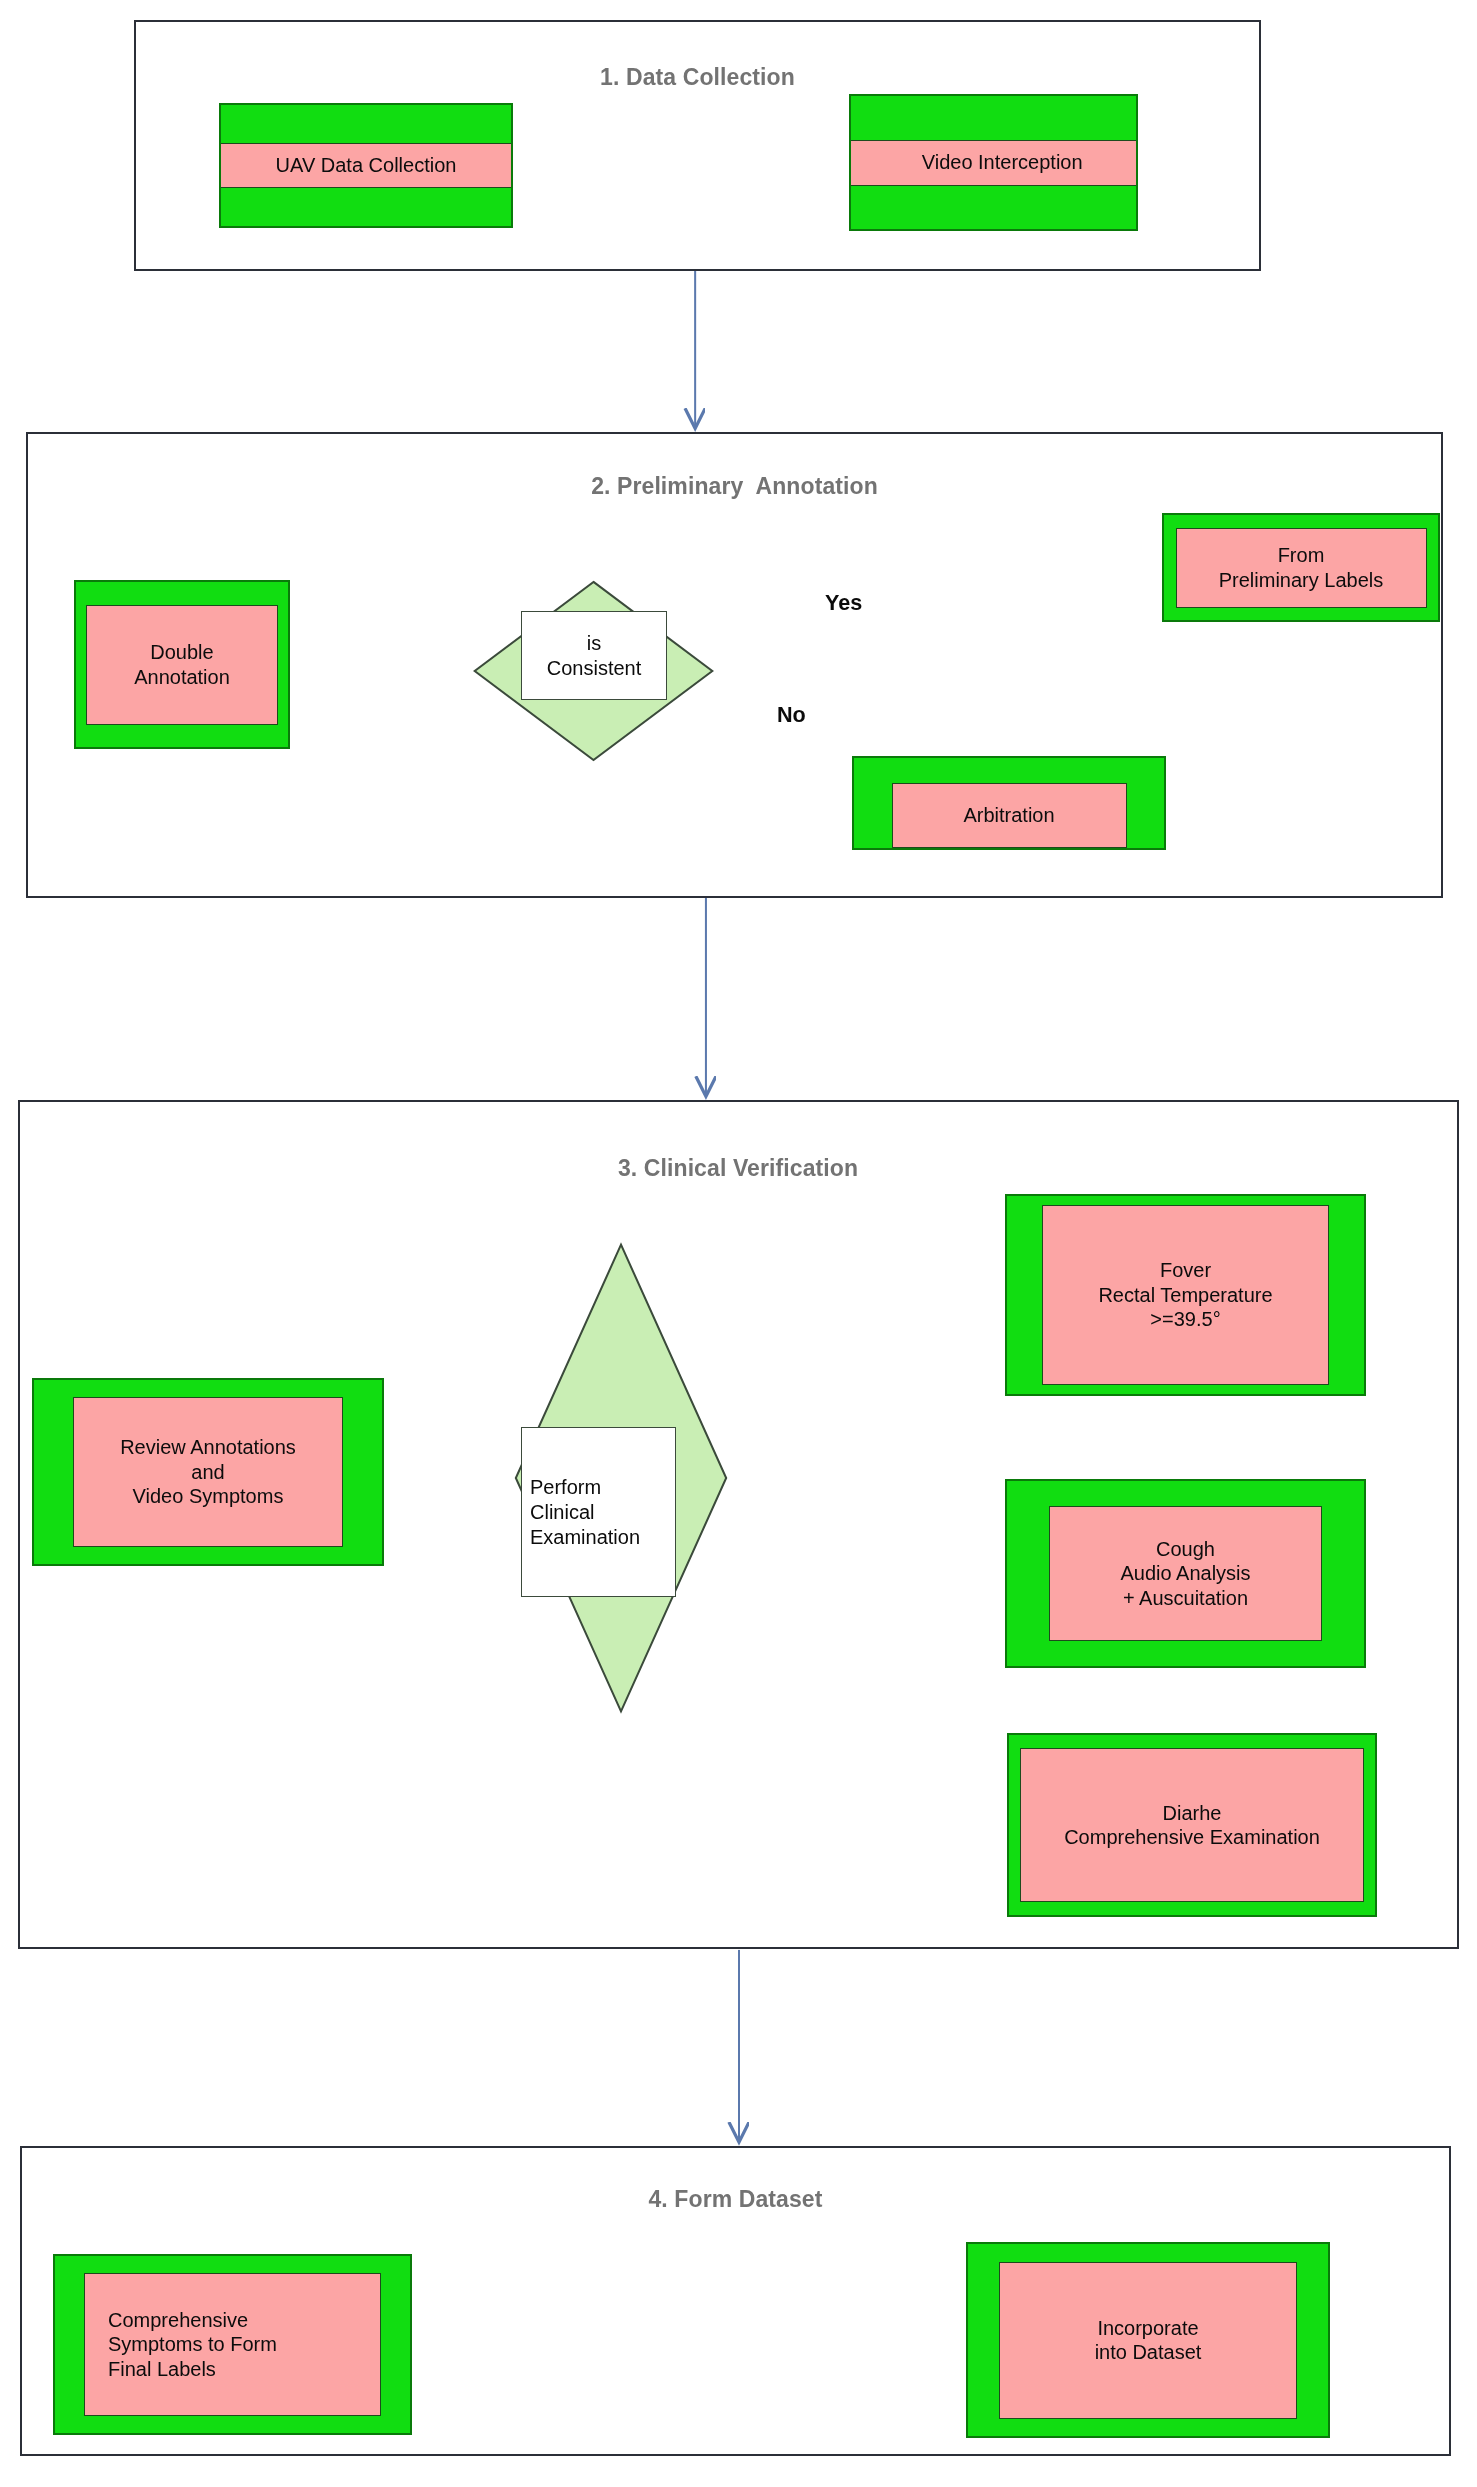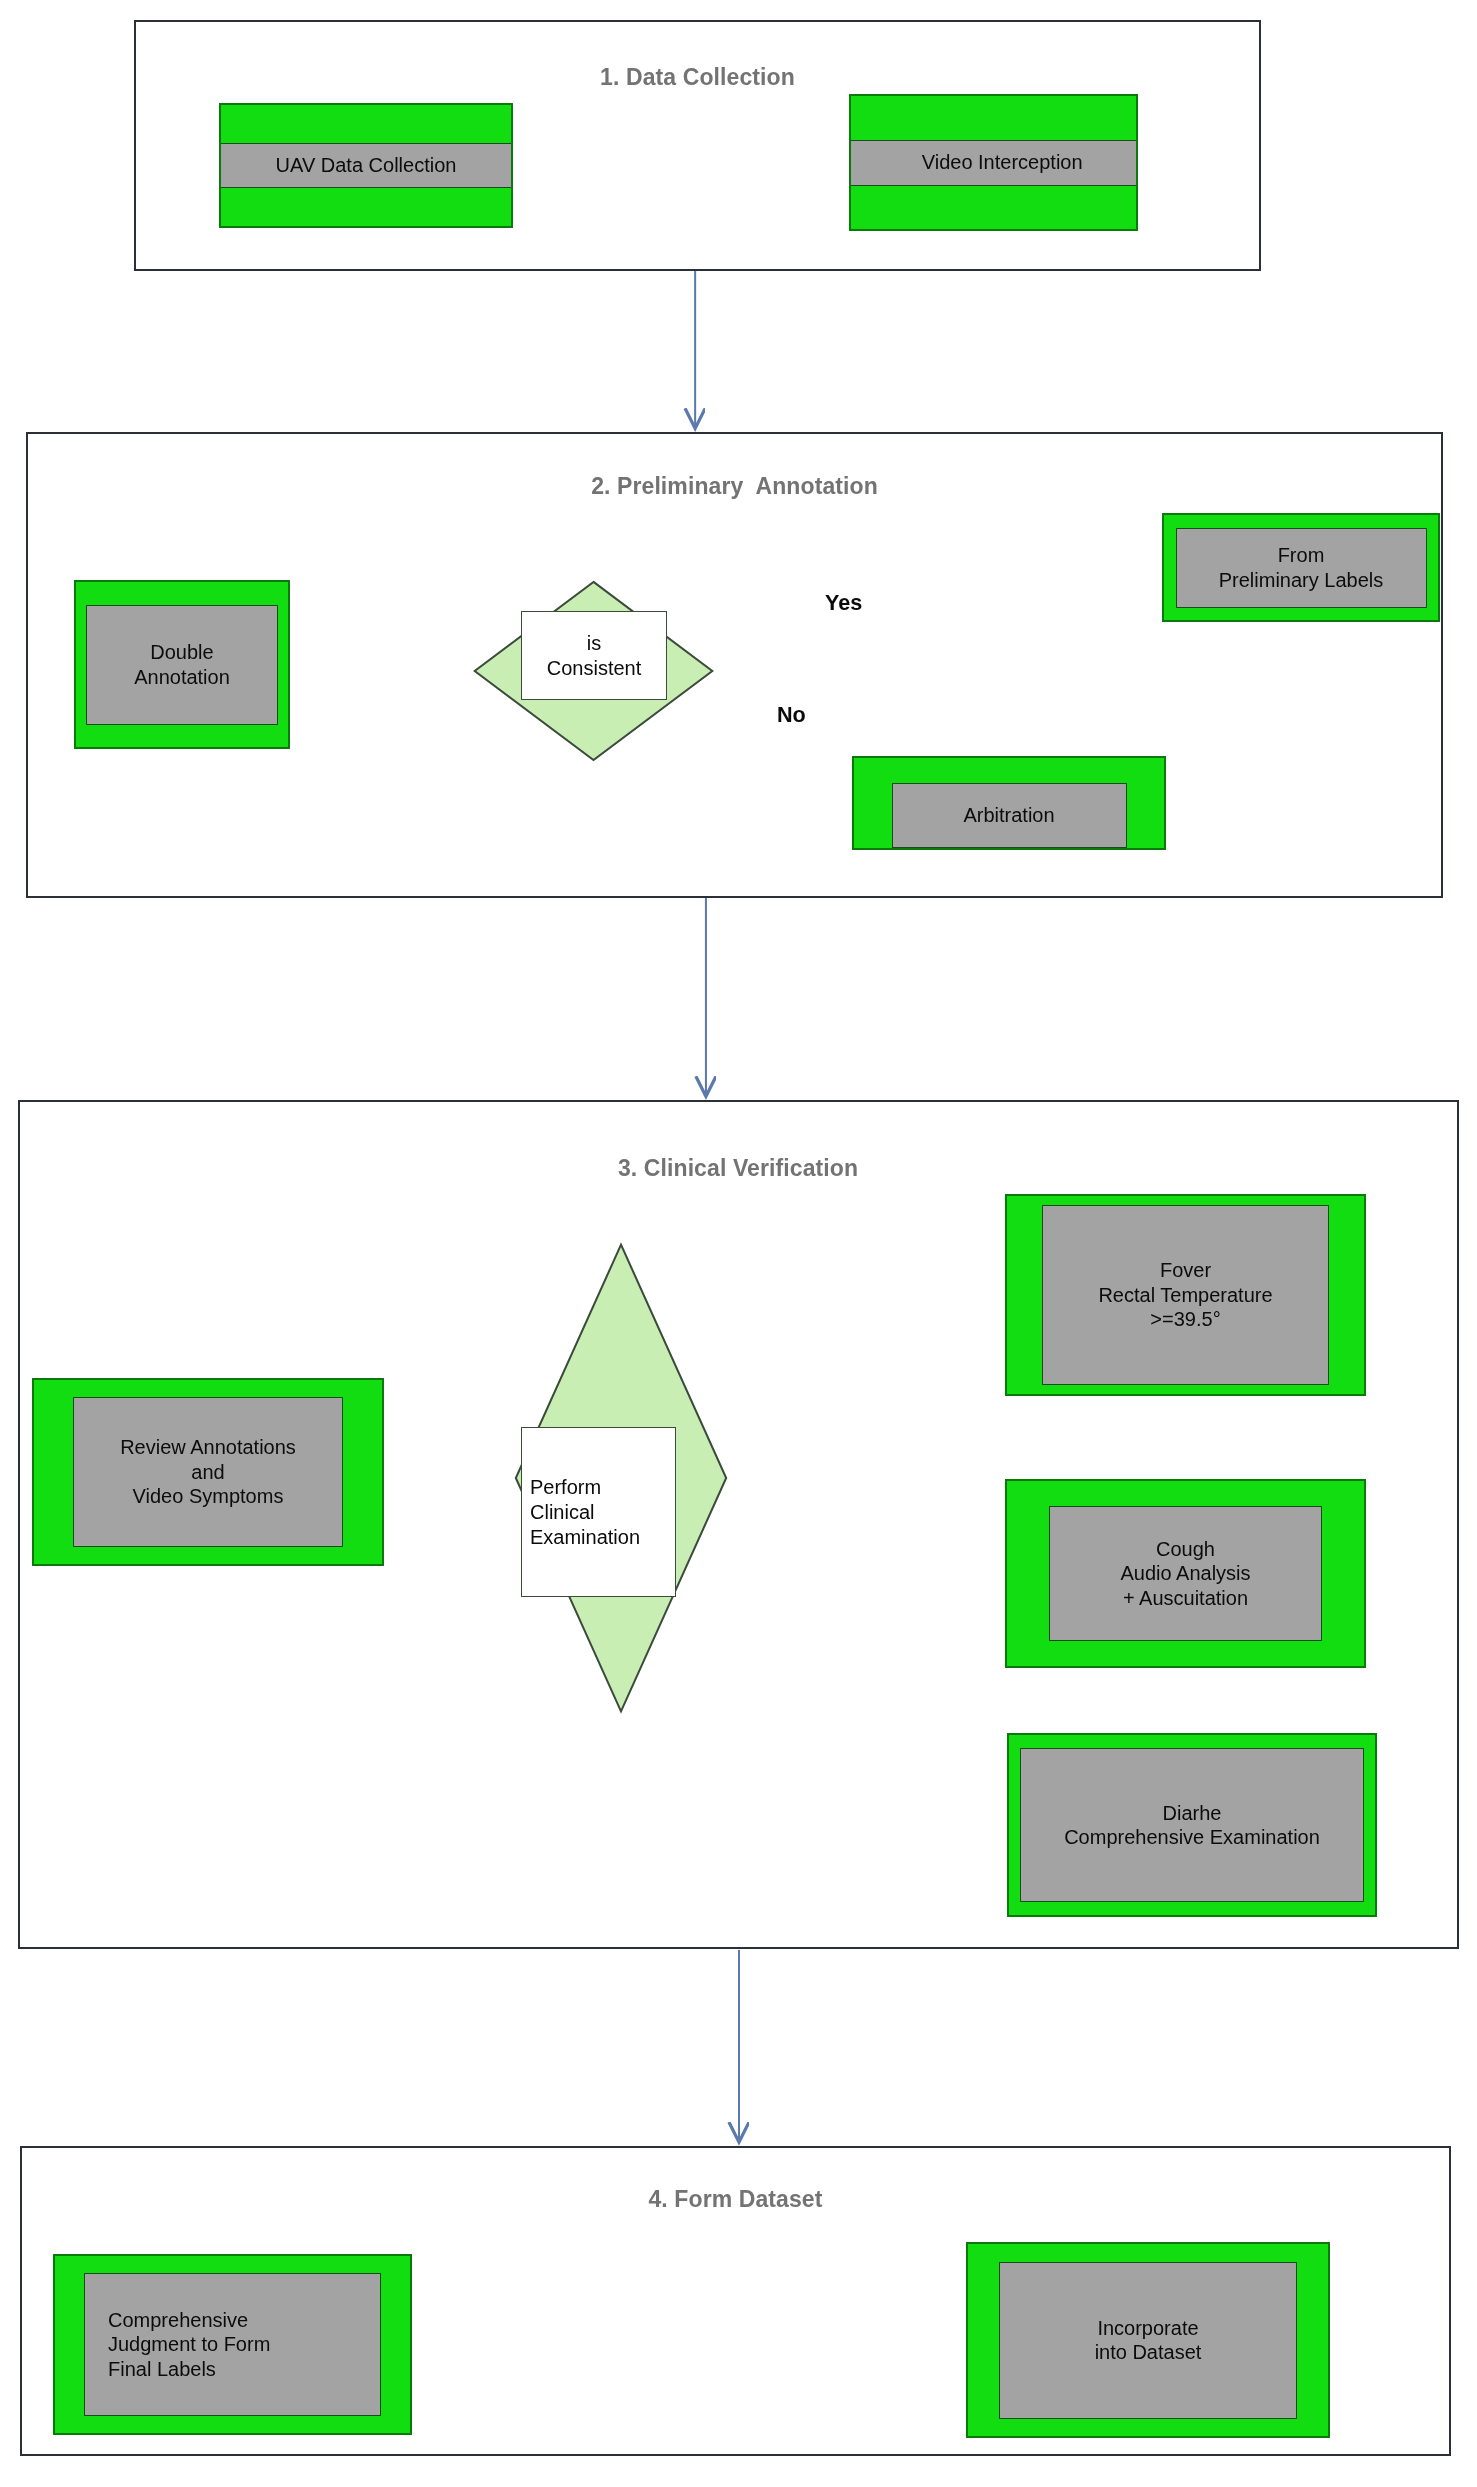--- a/index.html
+++ b/index.html
@@ -41,21 +41,21 @@
     position: absolute;
     box-sizing: border-box;
     background: #11dd11;
     border: 2px solid #0a7a0a;
     display: flex;
     align-items: center;
     justify-content: center;
   }
   .node .plate {
     box-sizing: border-box;
-    background: #a3a3a3;
+    background: #fca5a5;
     border: 1.3px solid #1d4a1d;
     display: flex;
     align-items: center;
     justify-content: center;
     text-align: center;
     font-size: 20px;
     line-height: 1.22;
     color: #0c0c0c;
     font-weight: 500;
     padding: 2.7px 6.7px;
@@ -213,21 +213,21 @@
     <div class="plate" style="width:344px; height:154px;">Diarhe
 Comprehensive Examination</div>
   </div>
 
   <div class="stage" style="left:20px; top:2146px; width:1431px; height:310px;">
     <div class="stage-title" style="top:38px;">4. Form Dataset</div>
   </div>
 
   <div class="node left" style="left:53px; top:2254px; width:359px; height:181px;">
     <div class="plate" style="width:297px; height:143px; padding-left:23px;">Comprehensive
-Judgment to Form
+Symptoms to Form
 Final Labels</div>
   </div>
 
   <div class="node" style="left:966px; top:2242px; width:364px; height:196px;">
     <div class="plate" style="width:298px; height:157px;">Incorporate
 into  Dataset</div>
   </div>
 
 </div>
 

